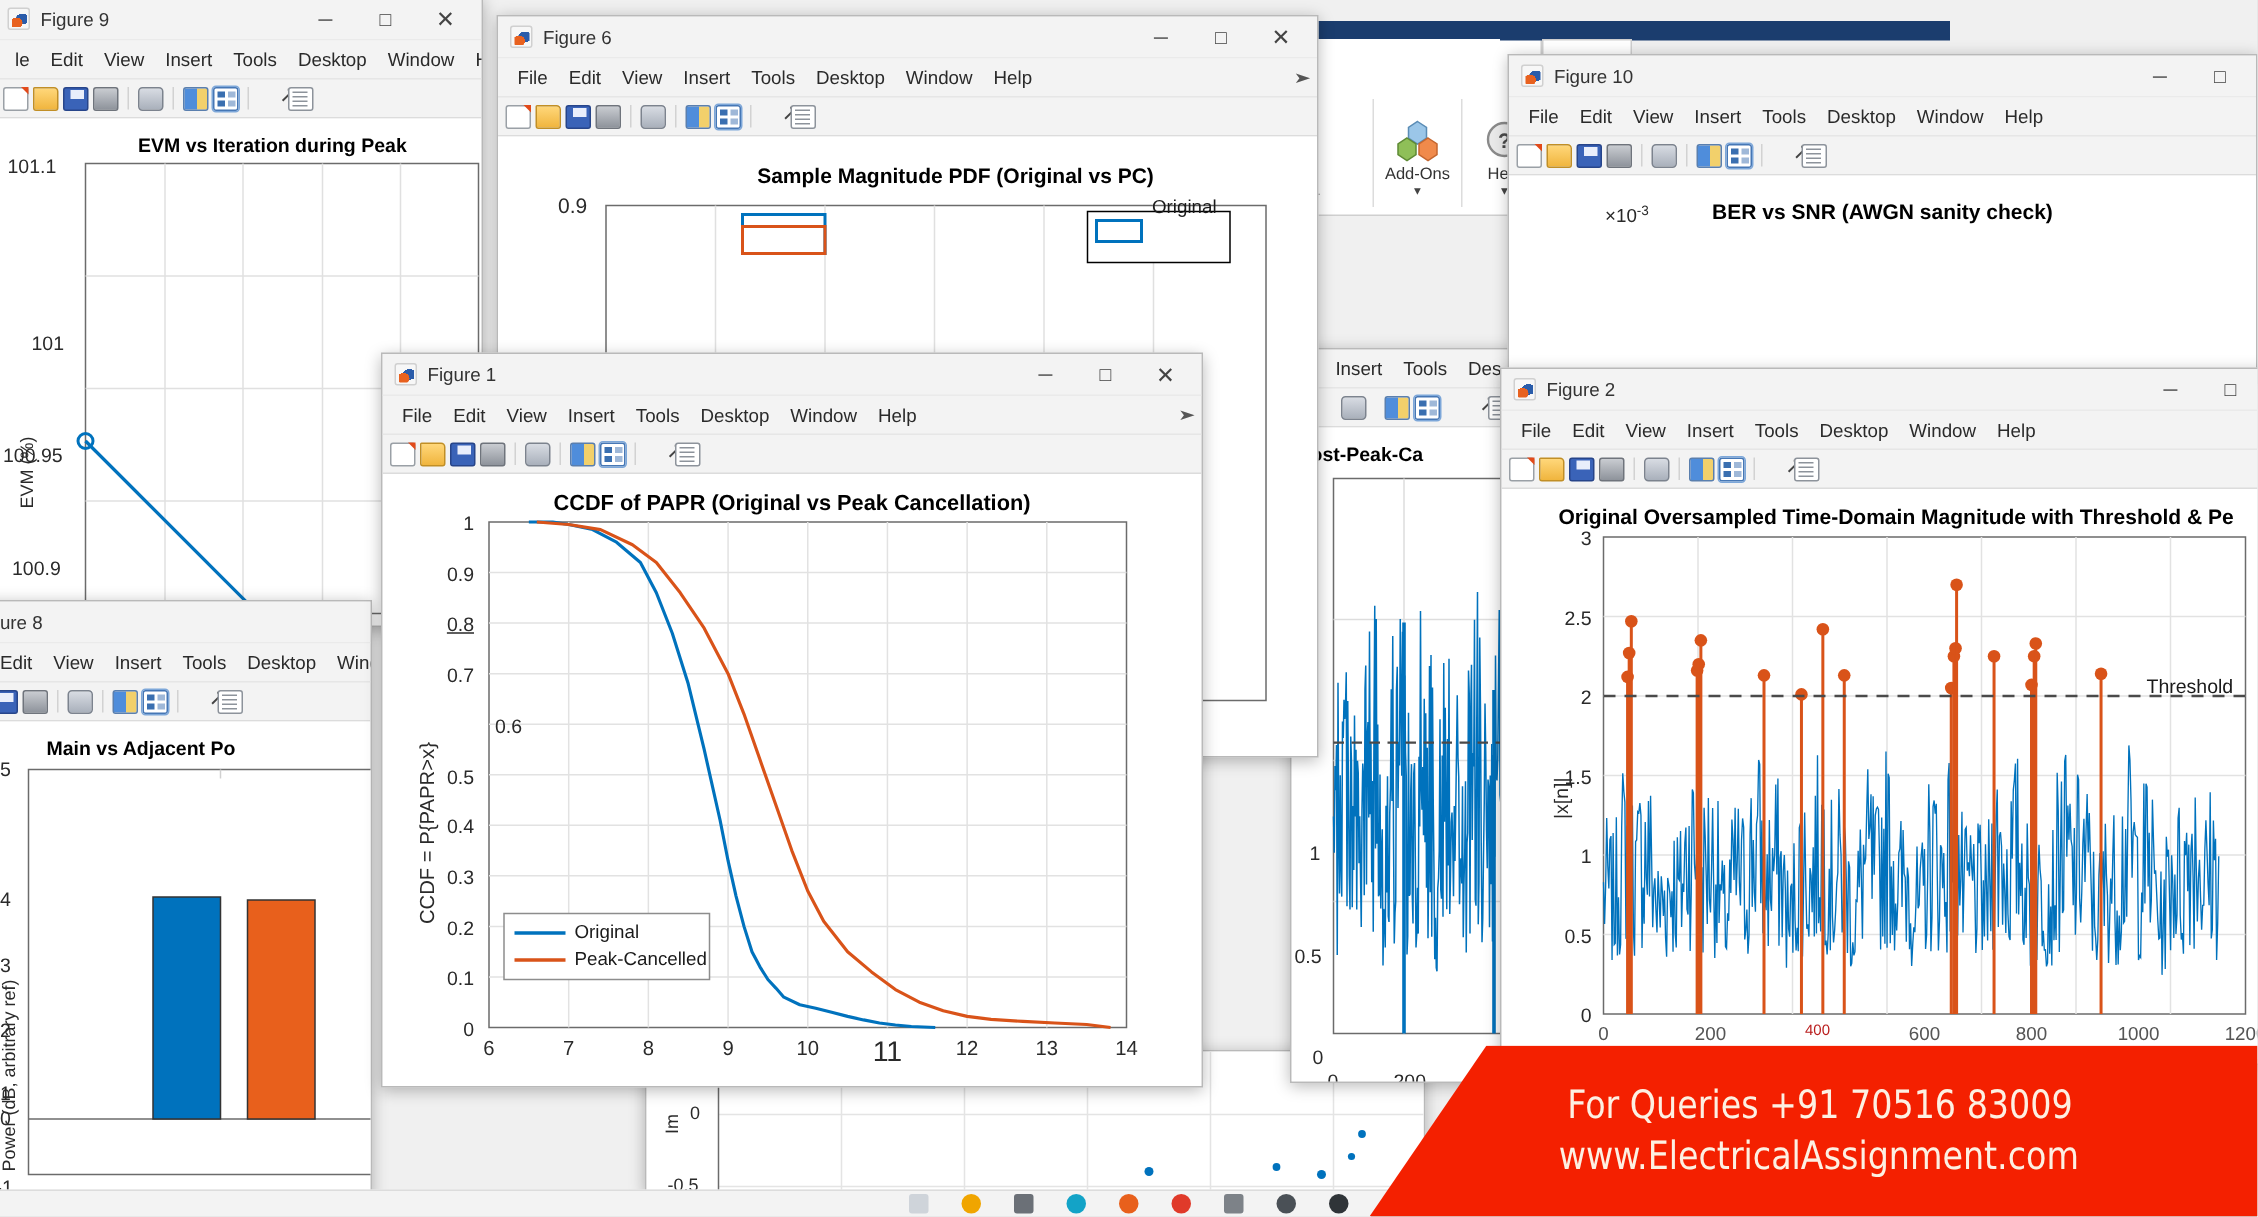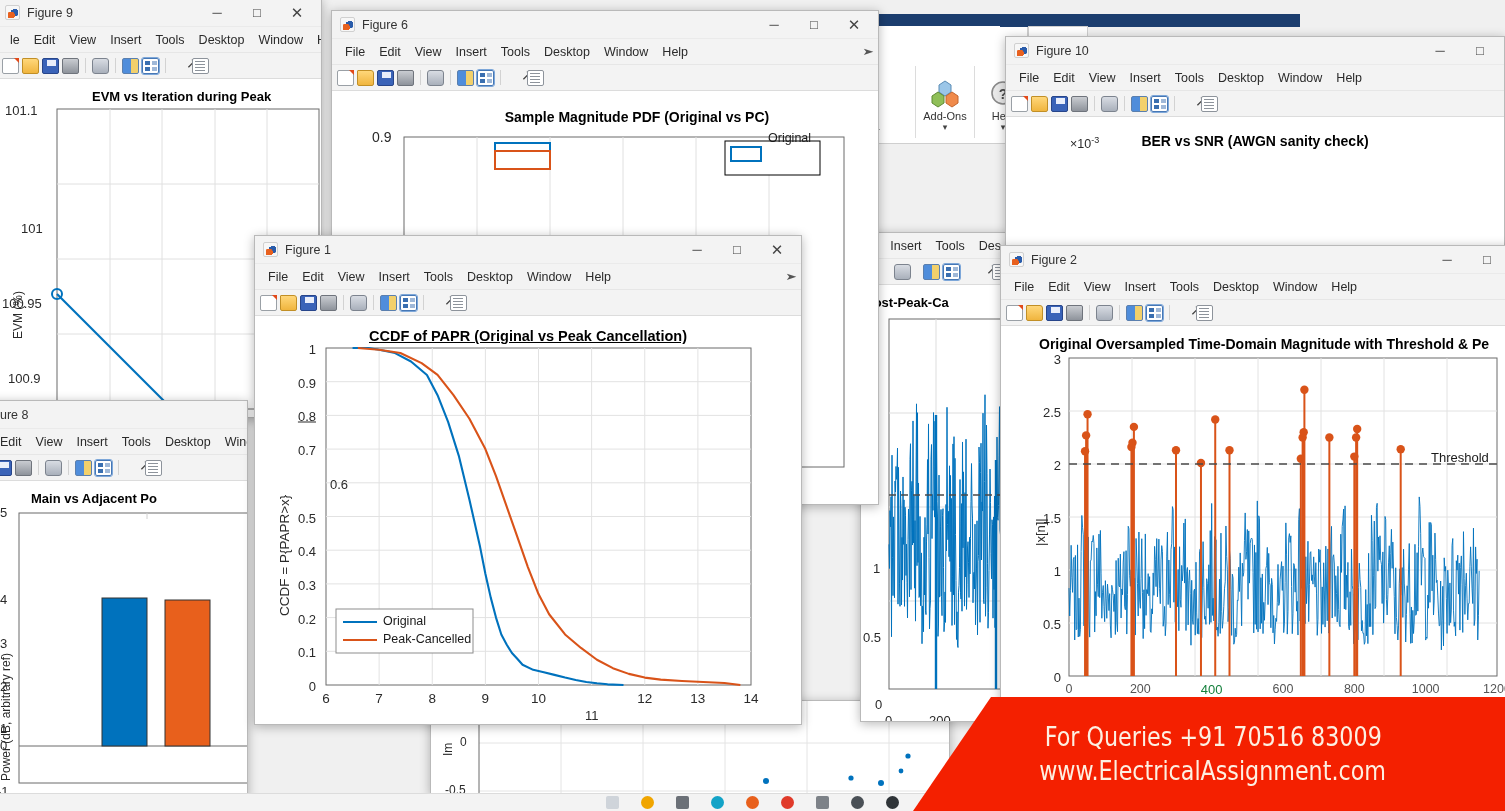--- a/index.html
+++ b/index.html
@@ -431,21 +431,21 @@
         <div class="tbsep"></div>
         <div class="tbico ic-link"></div>
         <div class="tbsep"></div>
         <div class="tbico ic-pal"></div>
         <div class="tbico ic-legend" style="outline: rgb(125, 167, 217) solid 1px;"></div>
         <div class="tbsep"></div>
         <div class="tbico ic-arrow"></div>
         <div class="tbico ic-insp"></div>
       </div>
     <div class="figcanvas" style="top:80px;">
-      <div class="plottitle" style="top:12px; font-size:14.5px;text-decoration:underline;">CCDF of PAPR (Original vs Peak Cancellation)</div>
+      <div class="plottitle" style="top:12px; font-size:14.5px;">CCDF of PAPR (Original vs Peak Cancellation)</div>
       <svg width="548" height="410" viewBox="0 0 548 410" id="svg-ccdf">
         <rect x="71" y="32" width="425" height="337" fill="#fff" stroke="#6b6b6b" stroke-width="1"></rect>
         <g id="ccdf-grid" stroke="#e2e2e2" stroke-width="1">
             <line x1="124.125" x2="124.125" y1="32" y2="369"></line>
             <line x1="177.25" x2="177.25" y1="32" y2="369"></line>
             <line x1="230.375" x2="230.375" y1="32" y2="369"></line>
             <line x1="283.5" x2="283.5" y1="32" y2="369"></line>
             <line x1="336.625" x2="336.625" y1="32" y2="369"></line>
             <line x1="389.75" x2="389.75" y1="32" y2="369"></line>
             <line x1="442.875" x2="442.875" y1="32" y2="369"></line>
@@ -479,21 +479,21 @@
           <div class="tick" style="left: 61px; top: 100.4px; font-size: 13px; transform: translate(-100%, -50%); text-decoration: underline;">0.8</div>
           <div class="tick" style="left: 61px; top: 66.7px; font-size: 13px; transform: translate(-100%, -50%);">0.9</div>
           <div class="tick" style="left: 61px; top: 33px; font-size: 13px; transform: translate(-100%, -50%);">1</div>
         </div>
       <div id="ccdf-xticks">
           <div class="tick" style="left: 71px; top: 375px; font-size: 13.5px; transform: translateX(-50%);">6</div>
           <div class="tick" style="left: 124.125px; top: 375px; font-size: 13.5px; transform: translateX(-50%);">7</div>
           <div class="tick" style="left: 177.25px; top: 375px; font-size: 13.5px; transform: translateX(-50%);">8</div>
           <div class="tick" style="left: 230.375px; top: 375px; font-size: 13.5px; transform: translateX(-50%);">9</div>
           <div class="tick" style="left: 283.5px; top: 375px; font-size: 13.5px; transform: translateX(-50%);">10</div>
-          <div class="tick" style="left: 336.625px; top: 375px; font-size: 13px; transform: translateX(-50%); margin-top: 17px;">11</div>
+          <div class="tick" style="left: 336.625px; top: 375px; font-size: 19px; transform: translateX(-50%);">11</div>
           <div class="tick" style="left: 389.75px; top: 375px; font-size: 13.5px; transform: translateX(-50%);">12</div>
           <div class="tick" style="left: 442.875px; top: 375px; font-size: 13.5px; transform: translateX(-50%);">13</div>
           <div class="tick" style="left: 496px; top: 375px; font-size: 13.5px; transform: translateX(-50%);">14</div>
         </div>
       <div class="axlabel vlabel" style="left:22px; top:300px; font-size:13.5px; transform:rotate(-90deg);">CCDF = P{PAPR&gt;x}</div>
       <div style="position:absolute; left:128px; top:298px; font-size:12.5px; color:#1a1a1a;">Original</div>
       <div style="position:absolute; left:128px; top:316px; font-size:12.5px; color:#1a1a1a;">Peak-Cancelled</div>
     </div>
   </div>
 
@@ -639,21 +639,21 @@
           <div class="tick" style="left: 60px; top: 298px; font-size: 13px; transform: translate(-100%, -50%);">0.5</div>
           <div class="tick" style="left: 60px; top: 245px; font-size: 13px; transform: translate(-100%, -50%);">1</div>
           <div class="tick" style="left: 60px; top: 192px; font-size: 13px; transform: translate(-100%, -50%);">1.5</div>
           <div class="tick" style="left: 60px; top: 139px; font-size: 13px; transform: translate(-100%, -50%);">2</div>
           <div class="tick" style="left: 60px; top: 86px; font-size: 13px; transform: translate(-100%, -50%);">2.5</div>
           <div class="tick" style="left: 60px; top: 33px; font-size: 13px; transform: translate(-100%, -50%);">3</div>
         </div>
       <div id="fig2-xticks">
           <div class="tick" style="left: 68px; top: 356px; font-size: 12.5px; transform: translateX(-50%); color: rgb(85, 85, 85);">0</div>
           <div class="tick" style="left: 139.333px; top: 356px; font-size: 12.5px; transform: translateX(-50%); color: rgb(85, 85, 85);">200</div>
-          <div class="tick" style="left: 210.667px; top: 356px; font-size: 13px; transform: translateX(-50%); color: #15803d;">400</div>
+          <div class="tick" style="left: 210.667px; top: 356px; font-size: 10px; transform: translateX(-50%); color: #b91c1c;">400</div>
           <div class="tick" style="left: 282px; top: 356px; font-size: 12.5px; transform: translateX(-50%); color: rgb(85, 85, 85);">600</div>
           <div class="tick" style="left: 353.333px; top: 356px; font-size: 12.5px; transform: translateX(-50%); color: rgb(85, 85, 85);">800</div>
           <div class="tick" style="left: 424.667px; top: 356px; font-size: 12.5px; transform: translateX(-50%); color: rgb(85, 85, 85);">1000</div>
           <div class="tick" style="left: 496px; top: 356px; font-size: 12.5px; transform: translateX(-50%); color: rgb(85, 85, 85);">1200</div>
         </div>
       <div class="axlabel vlabel" style="left:32px; top:220px; font-size:13px; transform:rotate(-90deg);">|x[n]|</div>
     </div>
   </div>
 
   <div class="botbanner-shadow"></div>

